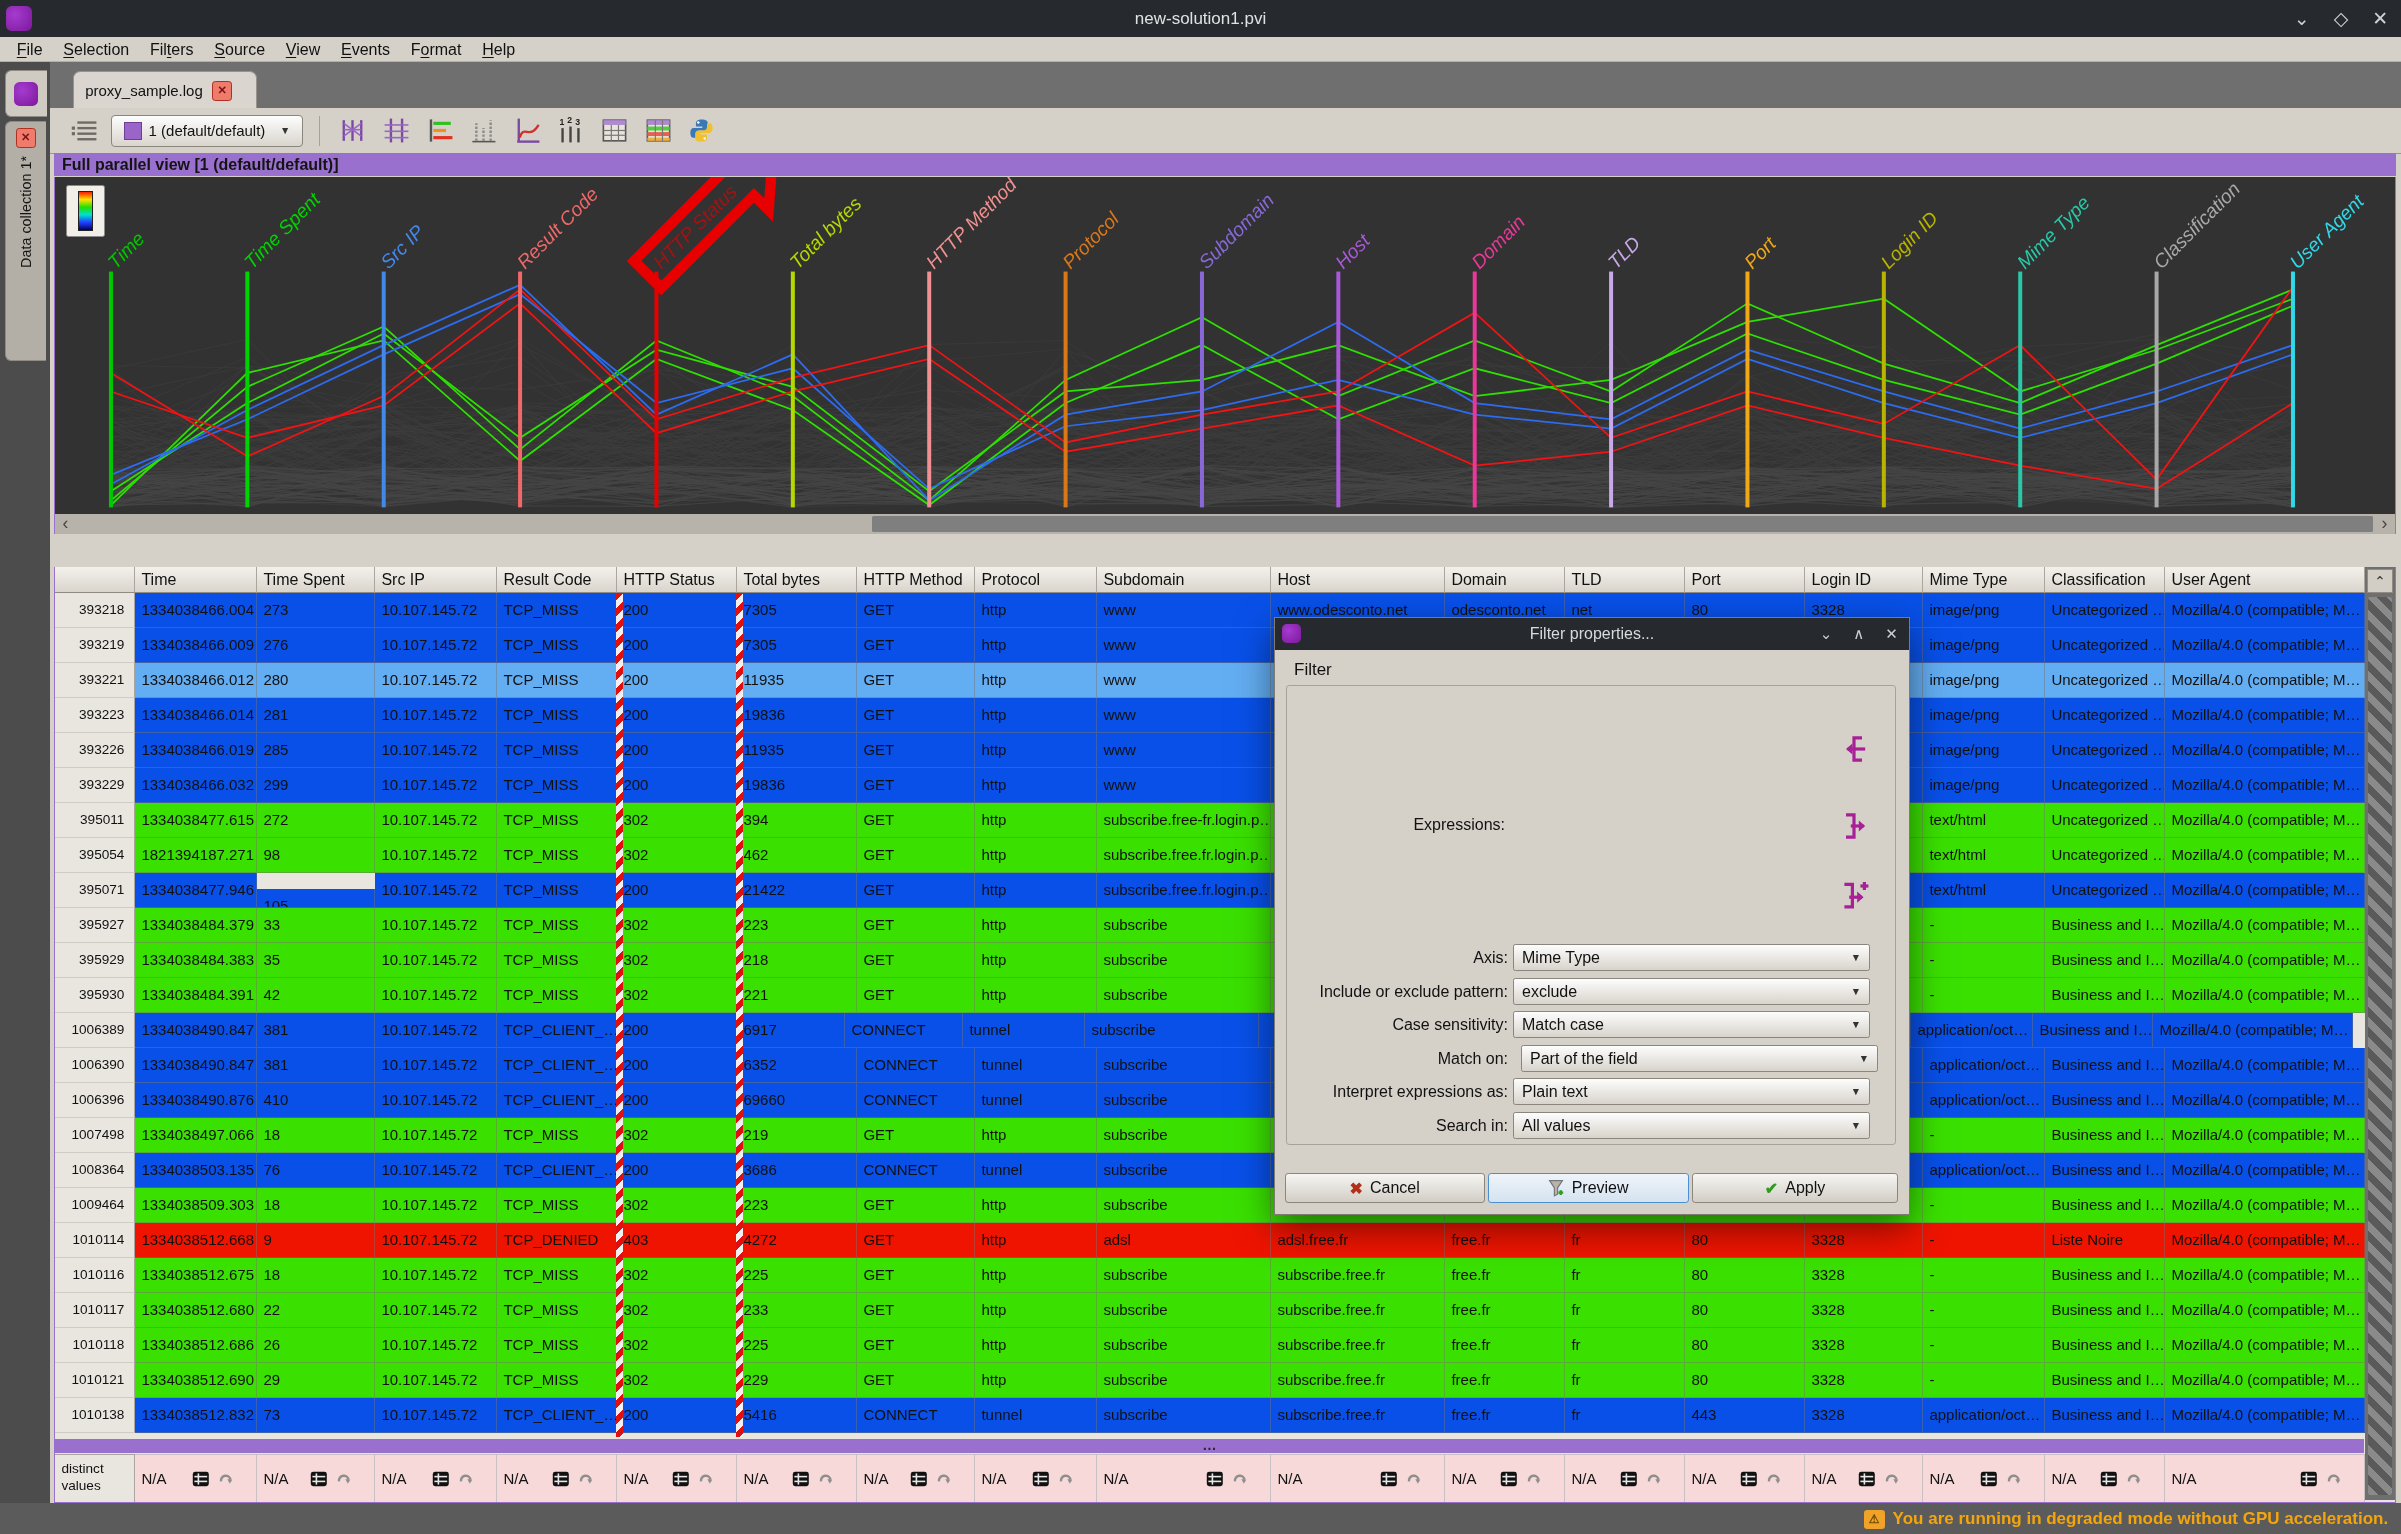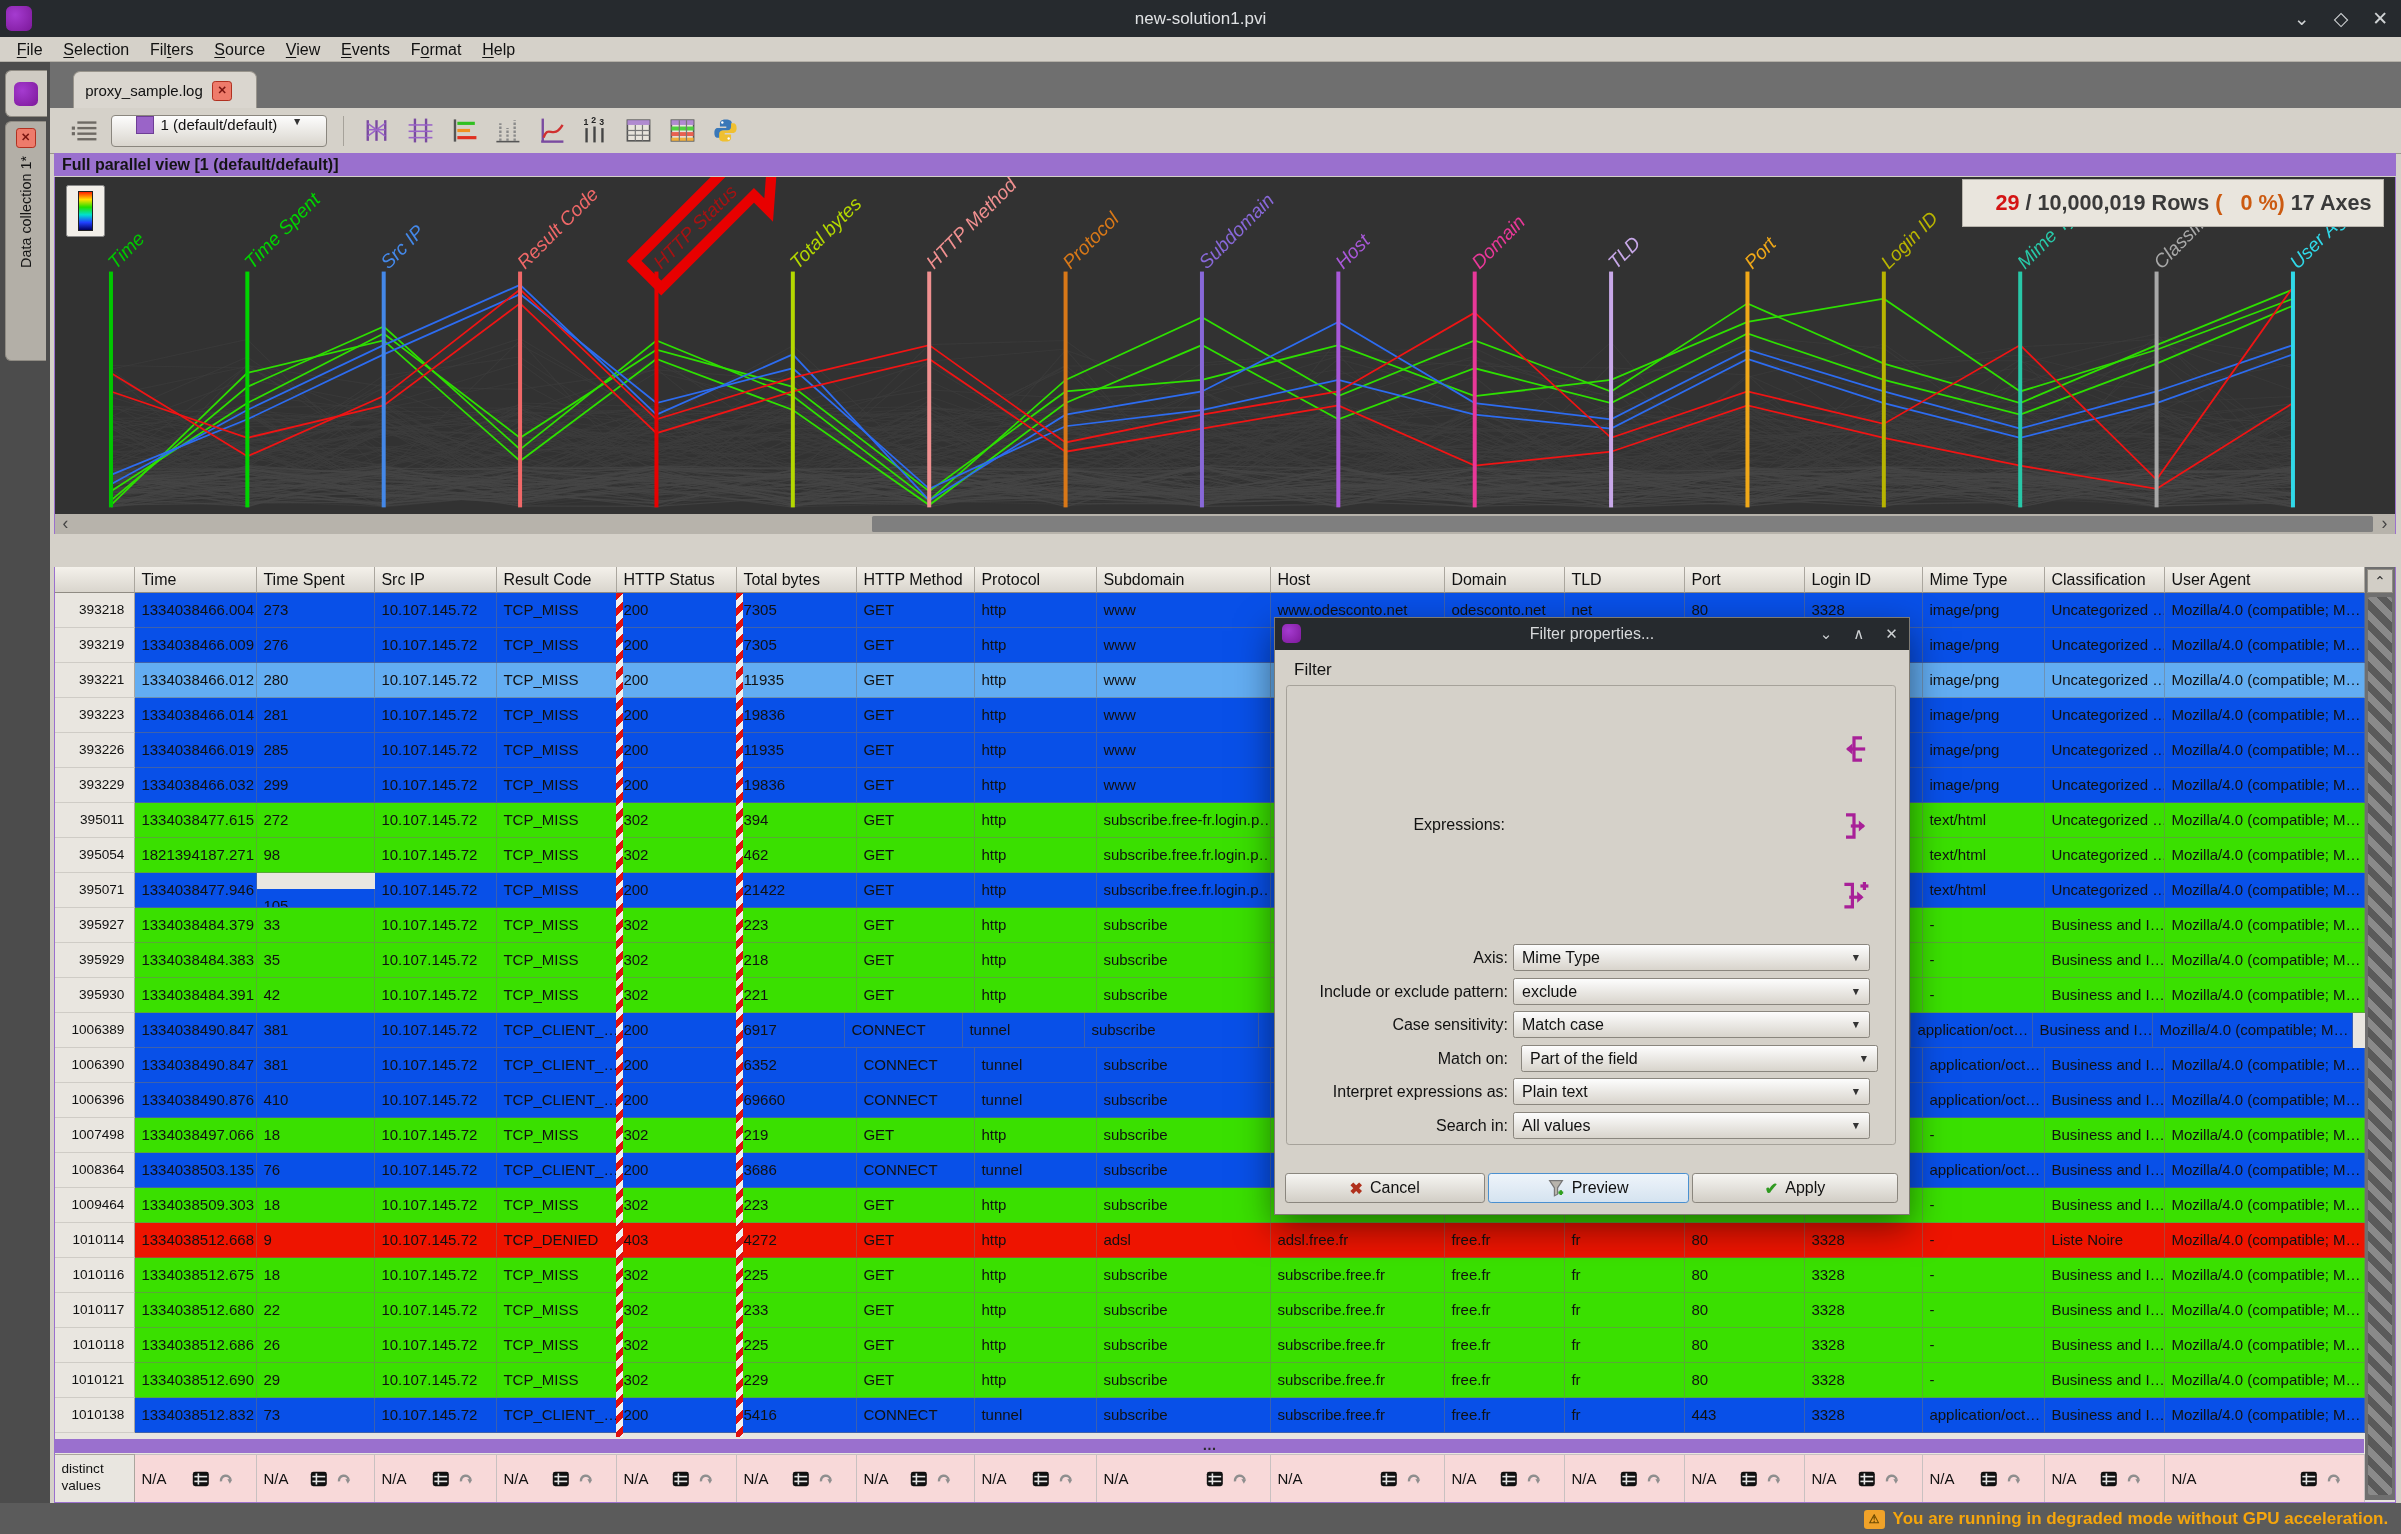--- a/index.html
+++ b/index.html
@@ -31,21 +31,21 @@
   .vlabel{writing-mode:vertical-rl;transform:rotate(180deg);font-size:14.4px;color:#151515;white-space:nowrap;}
   
   .tabstrip{position:absolute;left:50px;top:62px;width:2351px;height:46px;background:#6f6f6f;}
   .doc-tab{position:absolute;left:23px;top:8.8px;height:38px;min-width:160px;background:#dad6cf;
        border:0.8px solid #98948c;border-bottom:none;border-radius:7.2px 7.2px 0 0;display:flex;
        align-items:center;gap:9.6px;padding:0 11.2px;font-size:15px;}
   .toolbar{position:absolute;left:50px;top:108px;width:2351px;height:46px;background:#d5d1c9;
        border-bottom:1.6px solid #9a968e;display:flex;align-items:center;padding-left:17.6px;gap:9.6px;box-sizing:border-box;}
   .tb-btn{width:34px;height:34px;display:flex;align-items:center;justify-content:center;border-radius:3.2px;}
   .combo{height:30px;min-width:166px;background:linear-gradient(#fdfdfd,#d9d5cd);border:0.8px solid #8a867e;
-       border-radius:4px;display:flex;align-items:flex-start;gap:6.4px;padding:0 24px;font-size:15px;}
+       border-radius:4px;display:flex;align-items:center;gap:6.4px;padding:0 12px;font-size:15px;}
   .combo .swatch{width:16px;height:16px;background:#9a64c8;border:0.8px solid #6e3e96;}
   .combo .arrow{margin-left:auto;font-size:10.4px;color:#333;}
   .tb-sep{width:0.8px;height:30px;background:#a6a29a;margin:0 6.4px;}
   
   .p-header{position:absolute;left:54px;width:2342px;height:23px;background:#9a70ce;color:#141414;
        font-weight:bold;font-size:16px;line-height:23px;padding-left:8px;box-sizing:border-box;}
   .plot{position:absolute;left:54px;top:177px;width:2342px;height:357px;background:#323232;
        border-left:1.6px solid #9a70ce;border-right:1.6px solid #9a70ce;box-sizing:border-box;}
   .plot svg{position:absolute;left:0;top:0;}
   .grad-btn{position:absolute;left:11.2px;top:8px;width:37px;height:50px;background:#f2efe9;
@@ -513,21 +513,20 @@
         <text x="0" y="0" font-size="24" font-style="italic" fill="#a8a8a8">Classification</text>
       </g>
       <rect x="2797.1" y="118" width="5" height="295" fill="#30d8e8"></rect>
       <g transform="translate(2805.6,116) rotate(-45)">
         <text x="0" y="0" font-size="24" font-style="italic" fill="#30d8e8">User Agent</text>
       </g>
     </svg>
   <div class="grad-btn">
     <div class="grad-bar"></div>
   </div>
-  <div class="counterbox"><span class="sel">29</span><span> / 10,000,019 Rows </span><span class="pct">(   0 %)</span><span> 17 Axes</span></div>
   <div class="hscroll">
     <div class="larr">‹</div>
     <div class="handle"></div>
     <div class="rarr">›</div>
   </div>
 </div>
 
 <div class="p-header" style="top:573px;font-style:italic;">Listing [1 (default/default)]</div>
 <div class="tablewrap">
   <div class="thead" id="thead">

